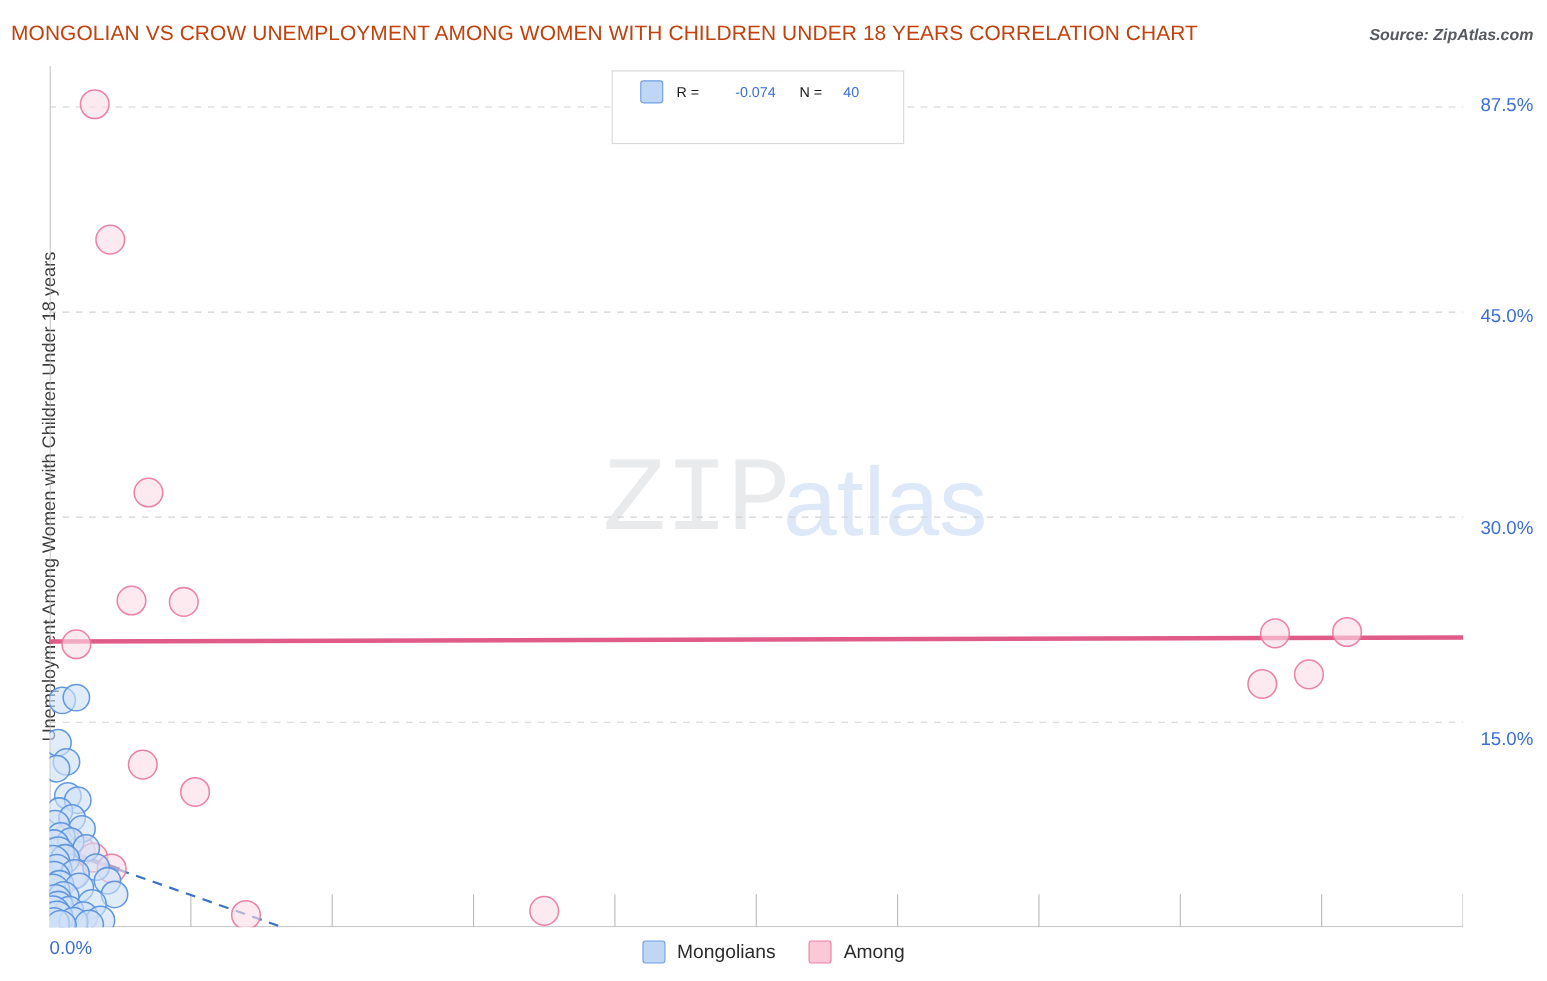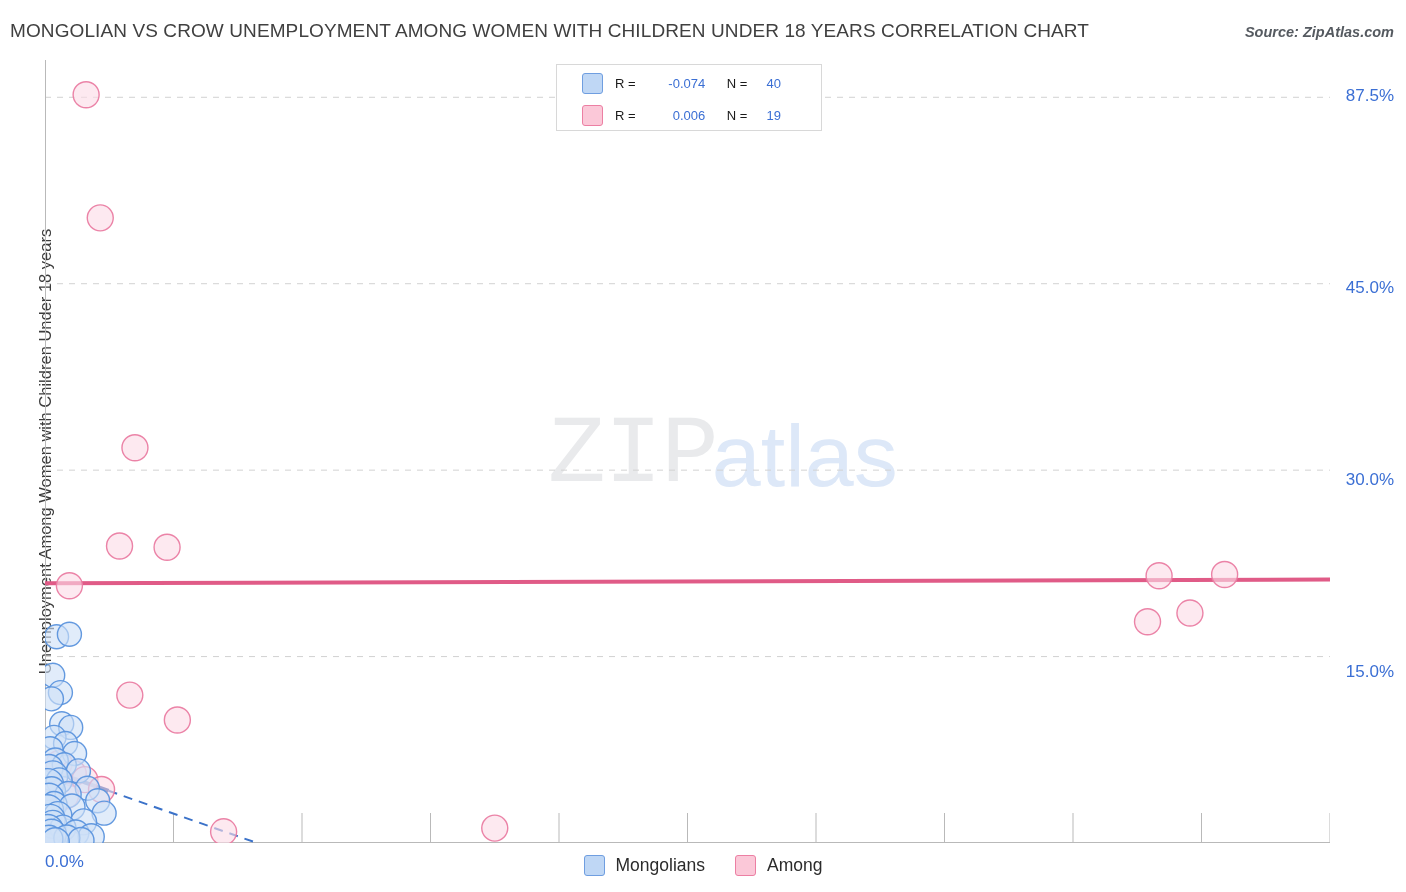--- a/index.html
+++ b/index.html
@@ -20,21 +20,21 @@
     height: 892px;
   }
 
   
   .chart-title {
     position: absolute;
     left: 10px;
     top: 20px;
     font-size: 19px;
     letter-spacing: 0.1px;
-    color: #404040;
+    color: #c2410c;
     font-weight: 400;
     white-space: nowrap;
   }
   .source-label {
     position: absolute;
     right: 12px;
     top: 24px;
     font-size: 14.5px;
     font-style: italic;
     font-weight: bold;
@@ -276,27 +276,20 @@
   <div class="tick-label x-tick-right">100.0%</div>
 
   <div class="stats-box">
     <div class="stats-row">
       <span class="swatch blue"></span>
       <span class="stats-text">
         <span class="stats-r"><span>R = </span><span class="num rv">-0.074</span></span>
         <span class="stats-n"><span>N = </span><span class="num nv">40</span></span>
       </span>
     </div>
-    <div class="stats-row">
-      <span class="swatch pink"></span>
-      <span class="stats-text">
-        <span class="stats-r"><span>R = </span><span class="num rv">0.006</span></span>
-        <span class="stats-n"><span>N = </span><span class="num nv">19</span></span>
-      </span>
-    </div>
   </div>
 
   <div class="series-legend">
     <div class="legend-item">
       <span class="swatch blue"></span>
       <span class="legend-label">Mongolians</span>
     </div>
     <div class="legend-item">
       <span class="swatch pink"></span>
       <span class="legend-label">Among</span>

